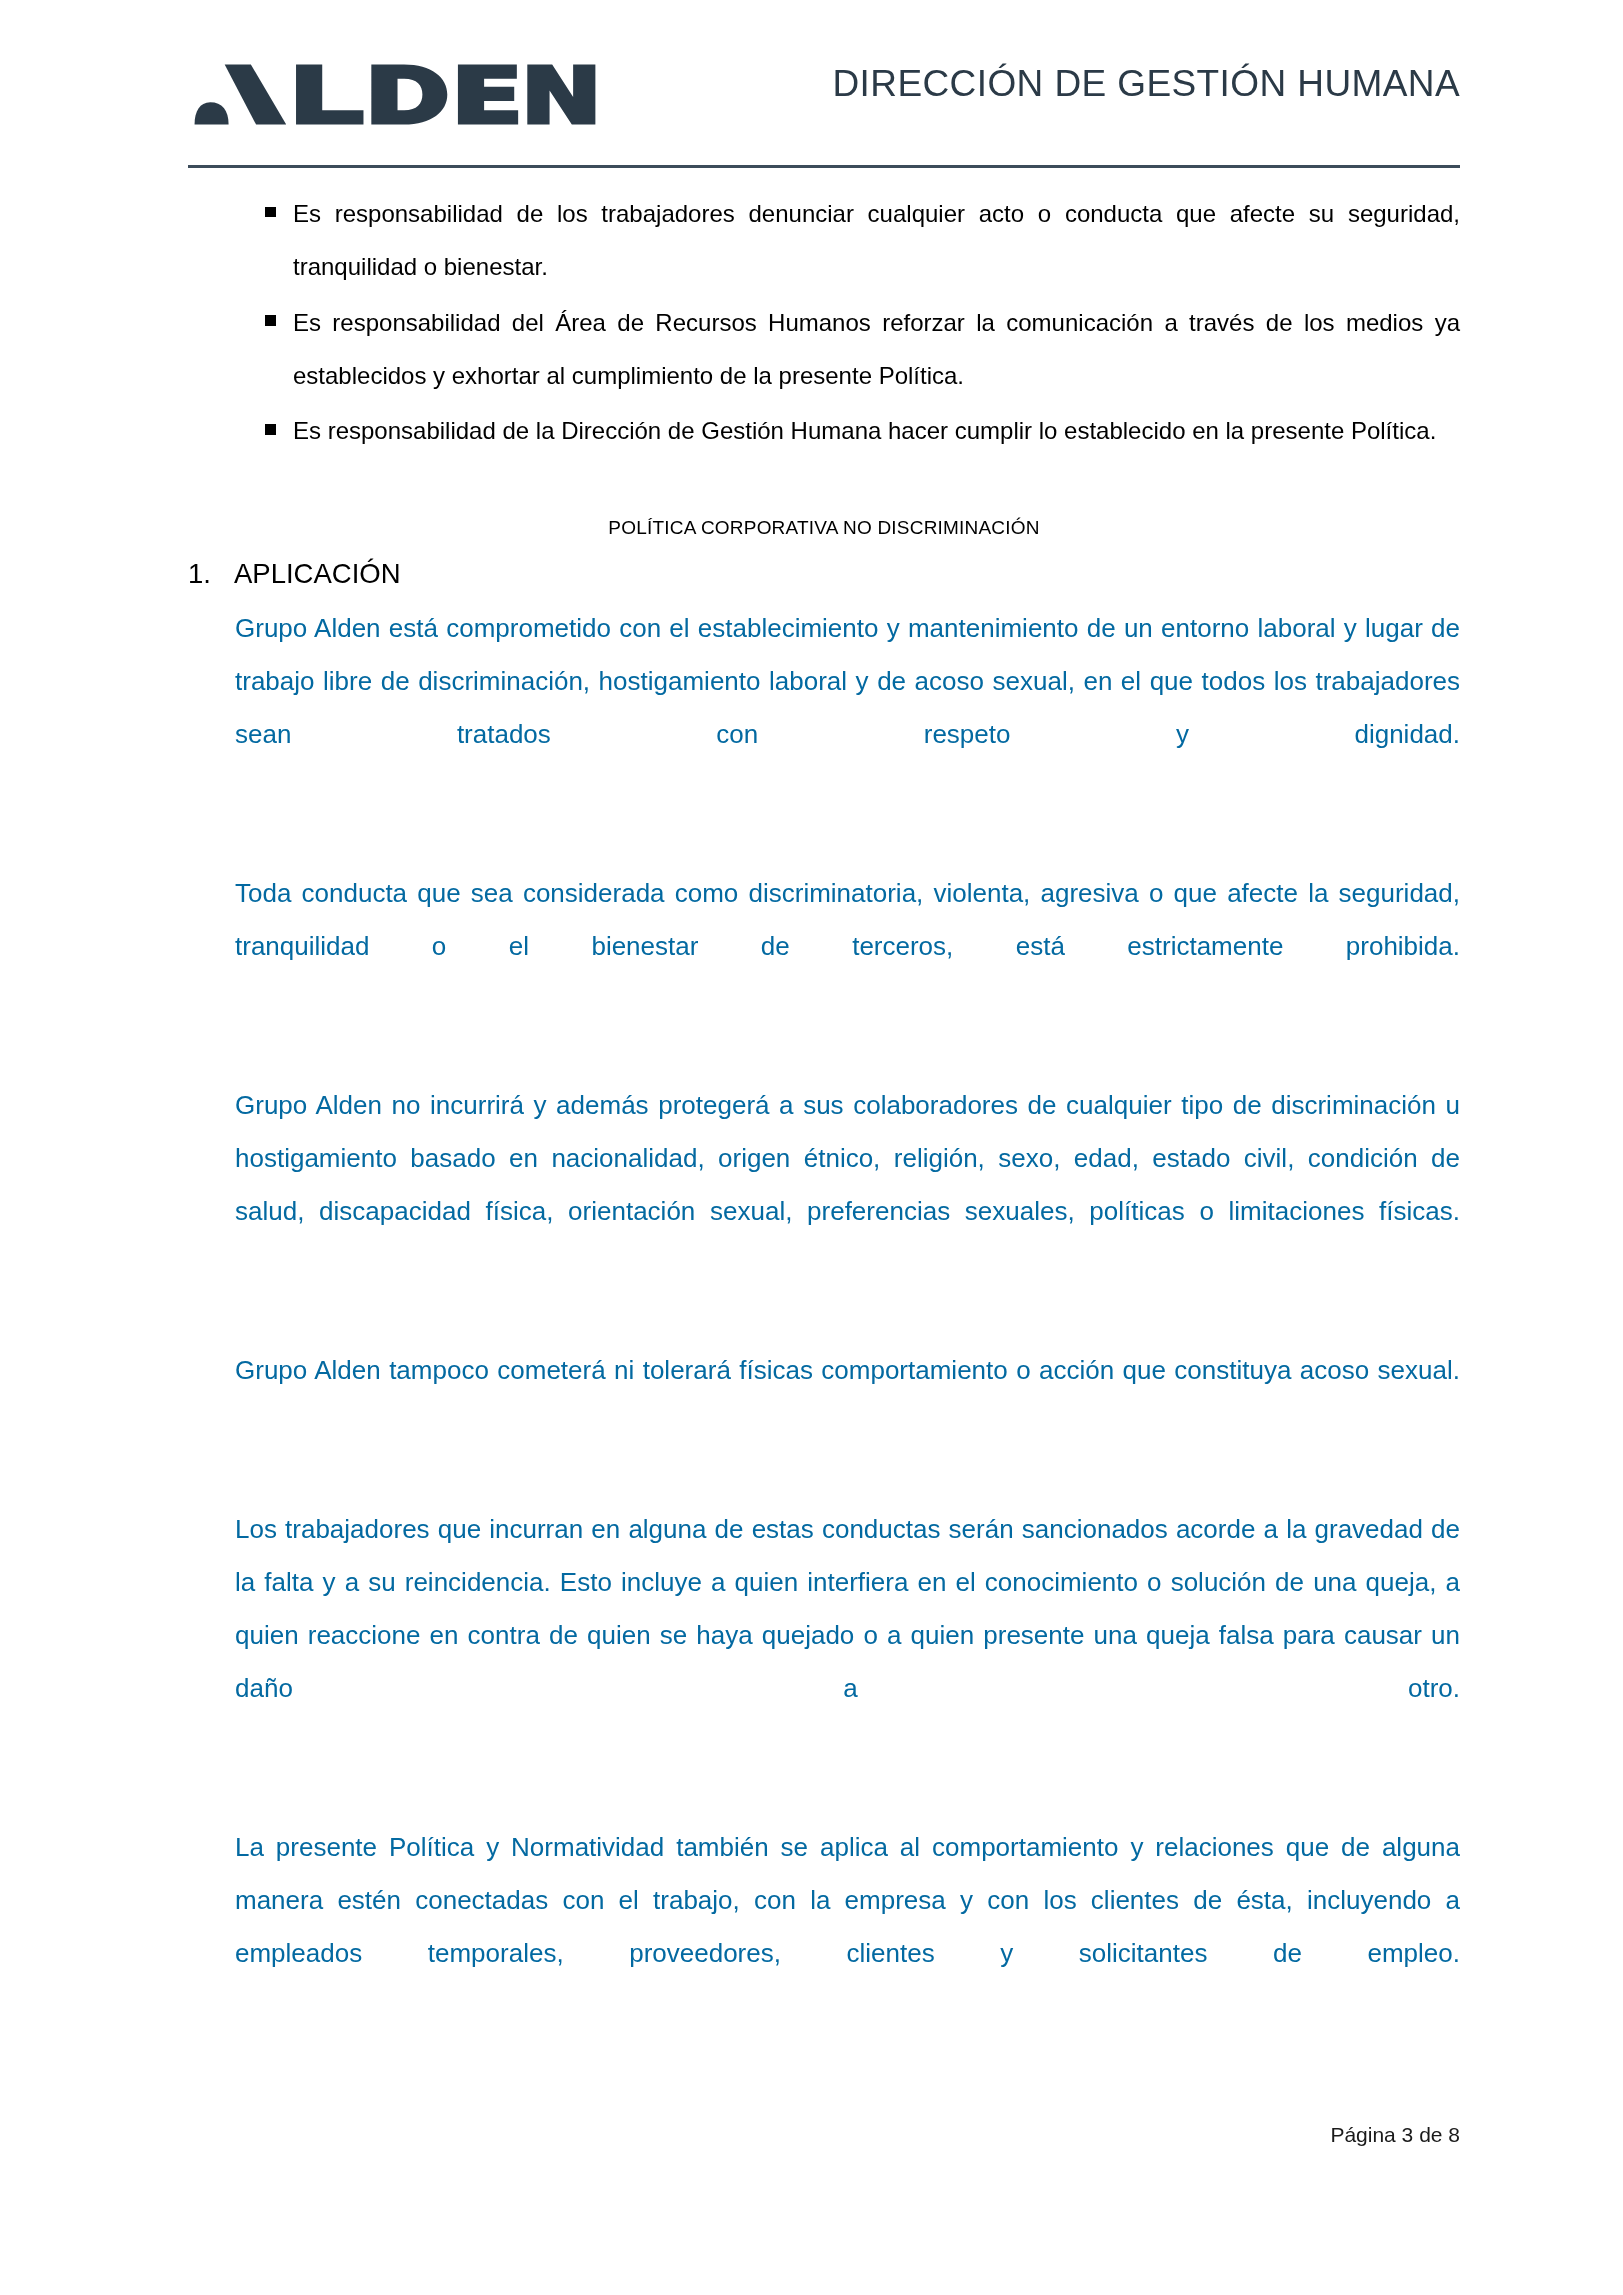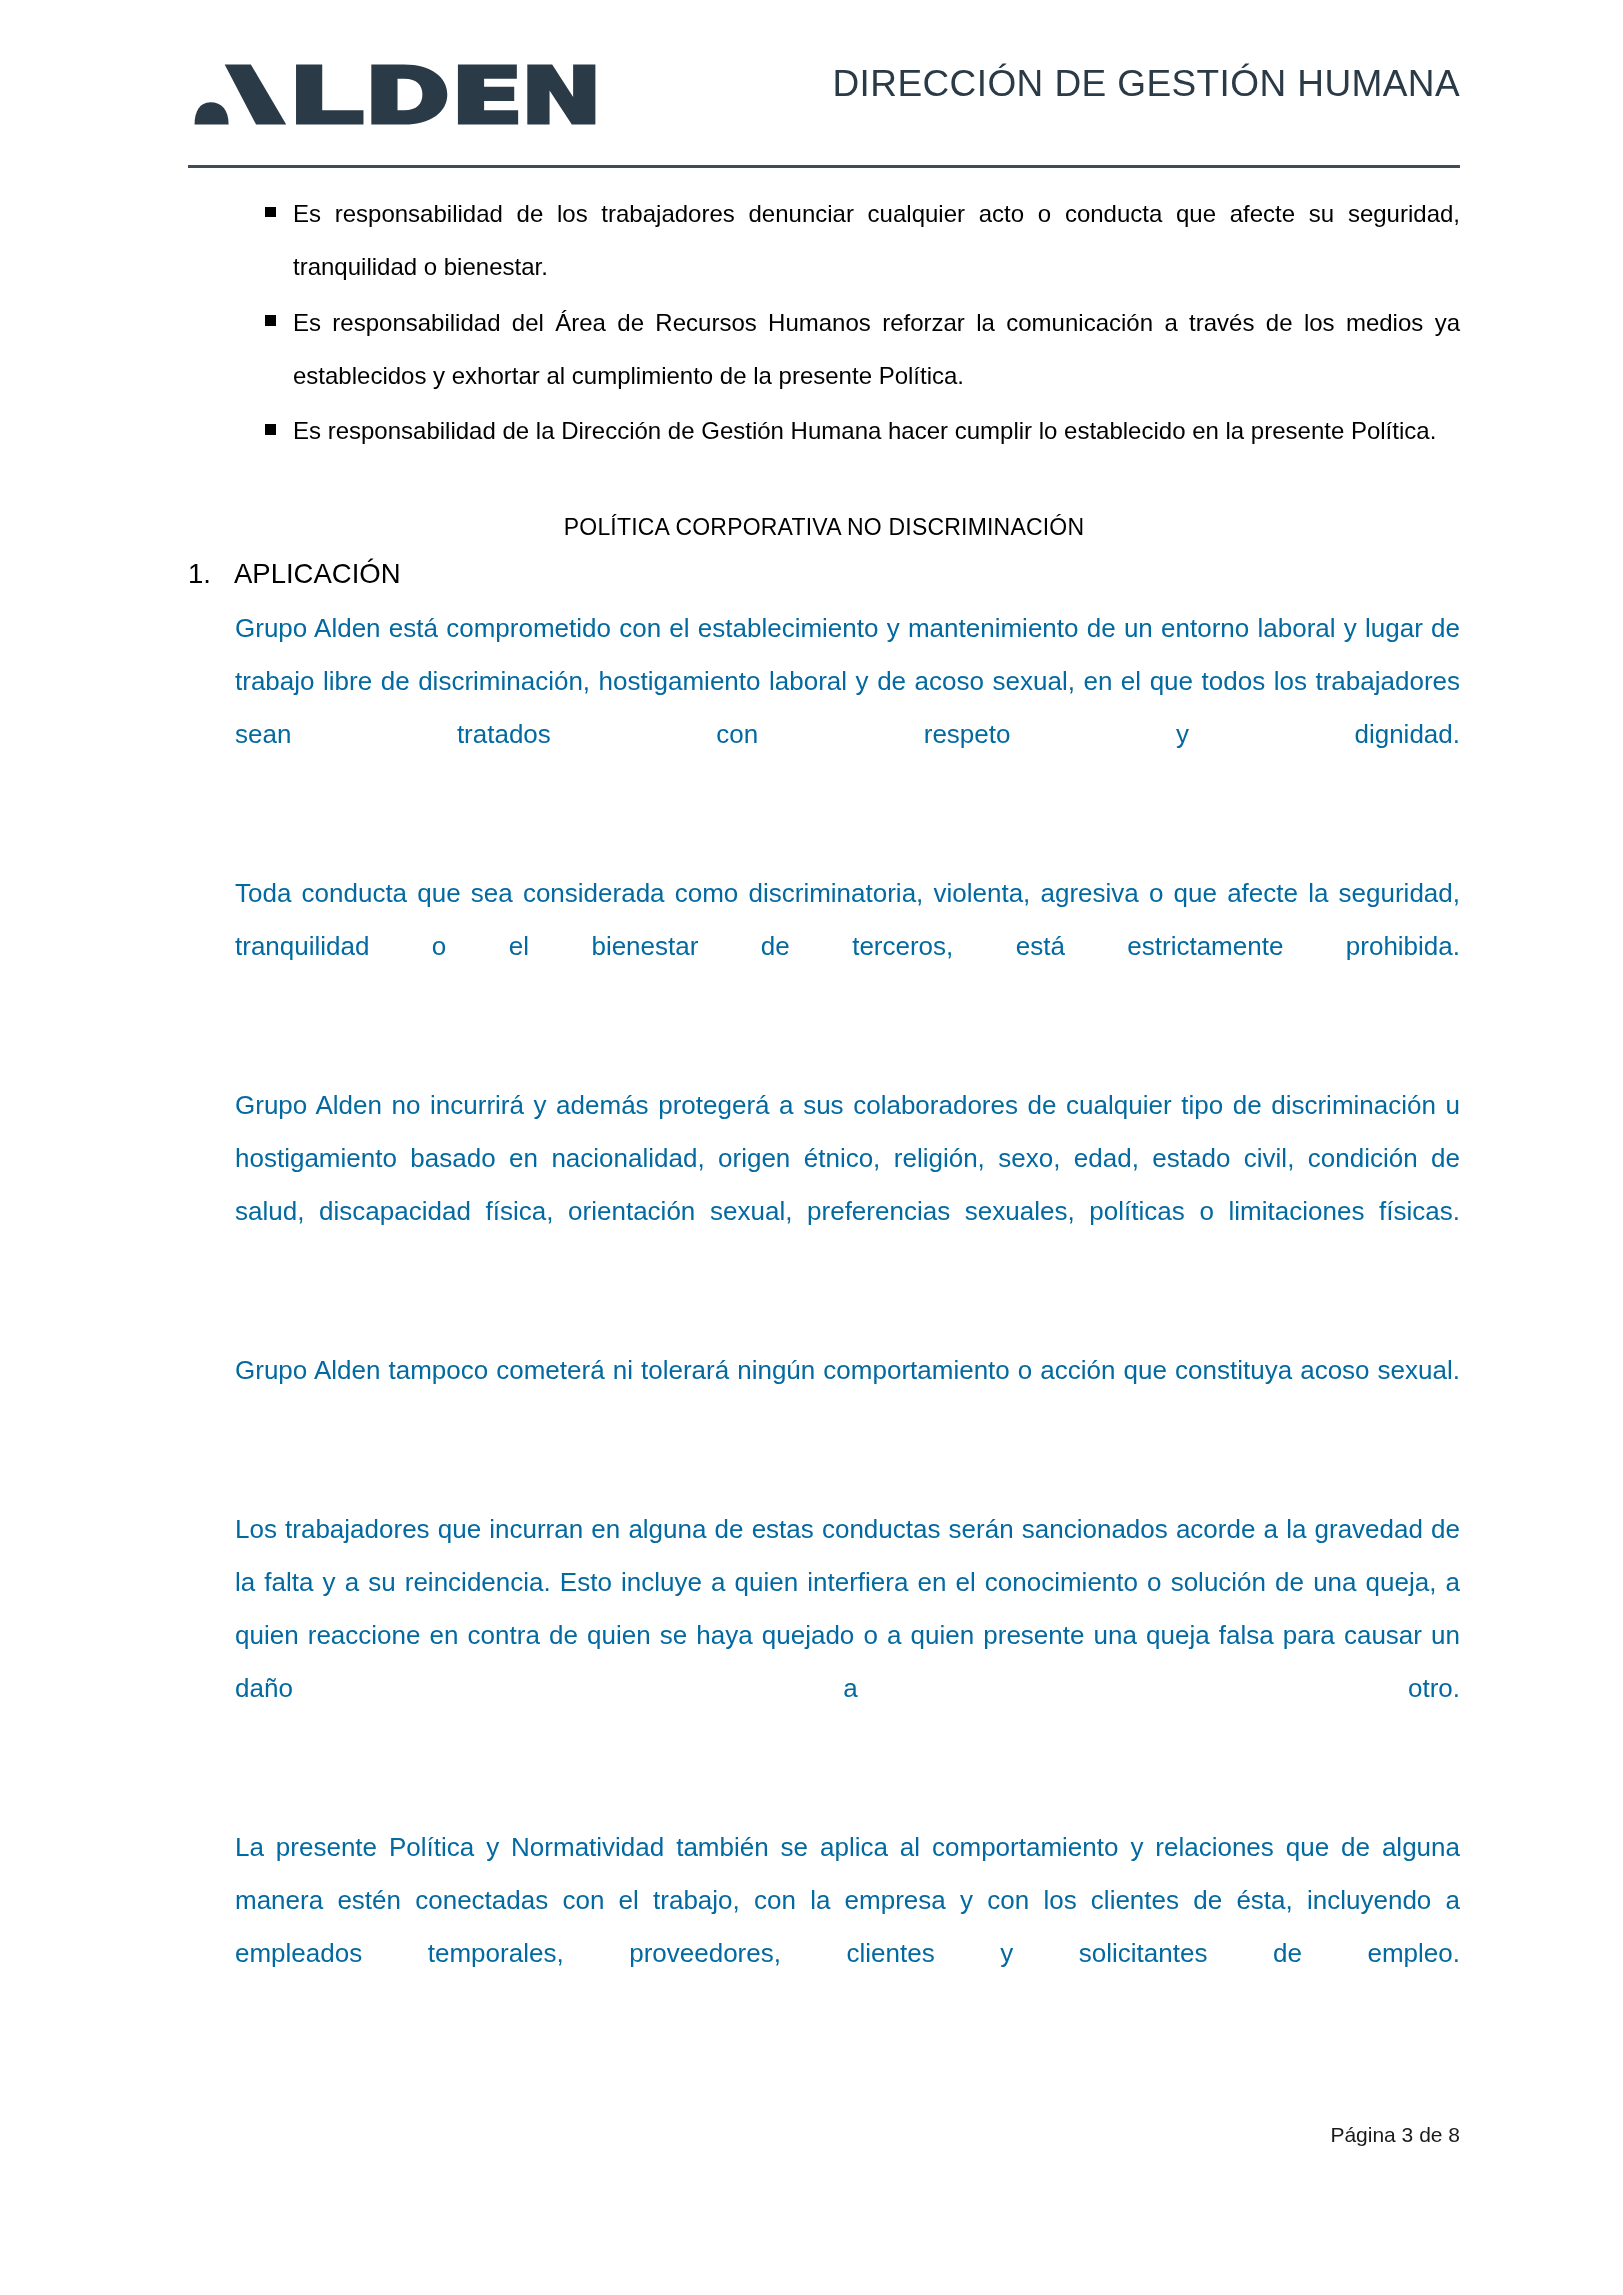--- a/index.html
+++ b/index.html
@@ -98,21 +98,21 @@
     width: 10.5px;
     height: 10.5px;
     background: #000;
     vertical-align: 0.18em;
   }
 
   .policy-title {
     margin: 0;
     padding: 0;
     text-align: center;
-    font-size: 23px;
+    font-size: 19px;
     font-weight: 400;
     letter-spacing: 0.2px;
     line-height: 53px;
     margin-top: 44px;
     color: #000;
   }
 
   .section-number-row {
     font-size: 27.5px;
     line-height: 39px;
@@ -212,21 +212,21 @@
     <h2 class="policy-title">POLÍTICA CORPORATIVA NO DISCRIMINACIÓN</h2>
 
     <div class="section-number-row">
       <span class="sec-num">1.</span><span>APLICACIÓN</span>
     </div>
 
     <div class="body-block">
       <p class="para" style="margin-top:9.2px;">Grupo Alden está comprometido con el establecimiento y mantenimiento de un entorno laboral y lugar de trabajo libre de discriminación, hostigamiento laboral y de acoso sexual, en el que todos los trabajadores sean tratados con respeto y dignidad.</p>
       <p class="para gap">Toda conducta que sea considerada como discriminatoria, violenta, agresiva o que afecte la seguridad, tranquilidad o el bienestar de terceros, está estrictamente prohibida.</p>
       <p class="para gap">Grupo Alden no incurrirá y además protegerá a sus colaboradores de cualquier tipo de discriminación u hostigamiento basado en nacionalidad, origen étnico, religión, sexo, edad, estado civil, condición de salud, discapacidad física, orientación sexual, preferencias sexuales, políticas o limitaciones físicas.</p>
-      <p class="para gap">Grupo Alden tampoco cometerá ni tolerará ningún comportamiento o acción que constituya acoso sexual.</p>
+      <p class="para gap">Grupo Alden tampoco cometerá ni tolerará físicas comportamiento o acción que constituya acoso sexual.</p>
       <p class="para gap">Los trabajadores que incurran en alguna de estas conductas serán sancionados acorde a la gravedad de la falta y a su reincidencia. Esto incluye a quien interfiera en el conocimiento o solución de una queja, a quien reaccione en contra de quien se haya quejado o a quien presente una queja falsa para causar un daño a otro.</p>
       <p class="para gap">La presente Política y Normatividad también se aplica al comportamiento y relaciones que de alguna manera estén conectadas con el trabajo, con la empresa y con los clientes de ésta, incluyendo a empleados temporales, proveedores, clientes y solicitantes de empleo.</p>
     </div>
 
   </div>
 
   <div class="footer">
     <span>Página 3 de 8</span>
   </div>
 

